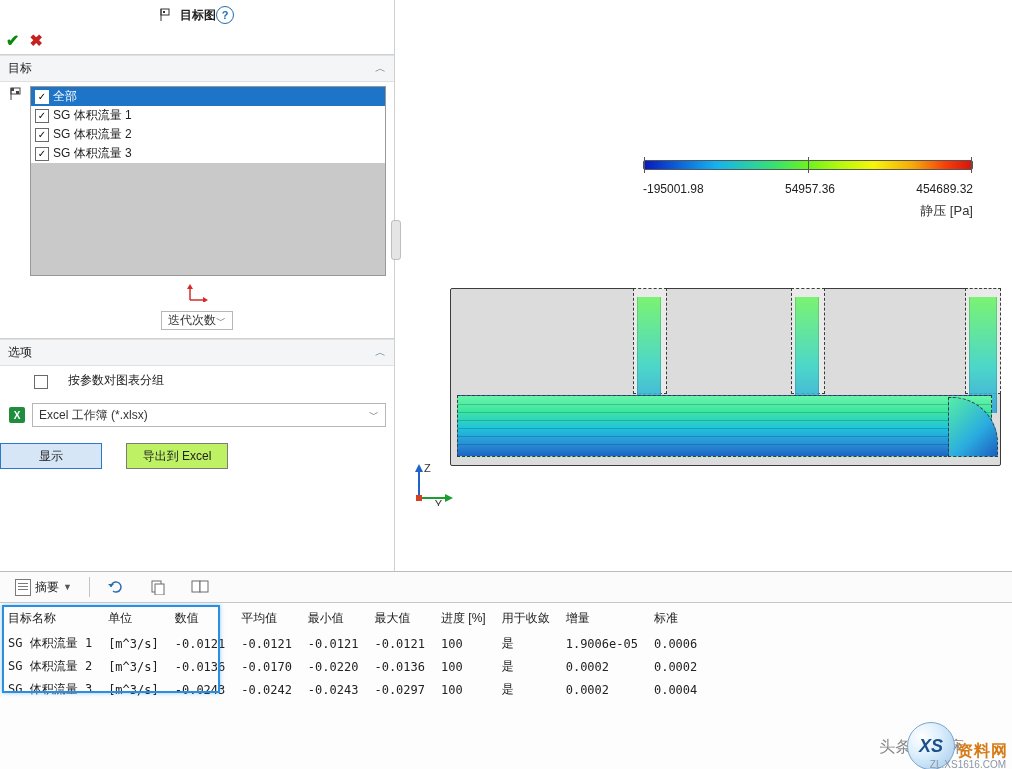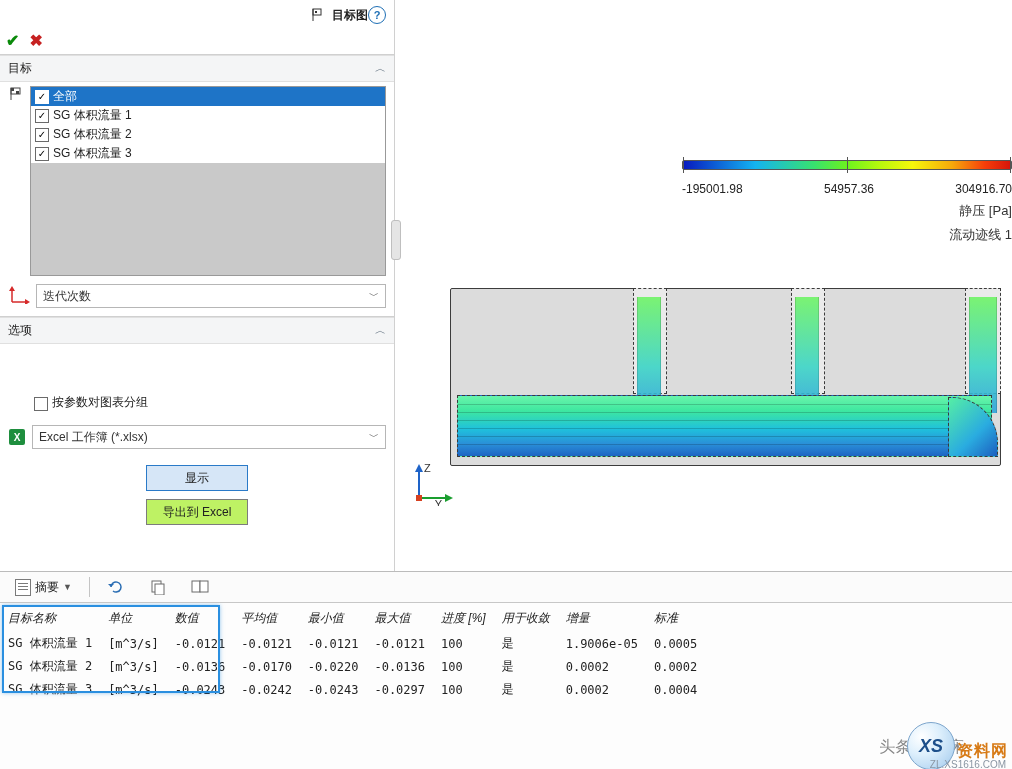--- a/index.html
+++ b/index.html
@@ -22,21 +22,21 @@
 width:394px;
 border-right:1px solid #d0d0d0;
 display:flex;
 flex-direction:column;
 background:#fff;
 }
 .panel-title-row{
 display:flex;
 height:24px;
 align-items:center;
-justify-content:flex-end;
+justify-content:center;
 padding:3px 8px 0 8px;
 }
 .panel-title-row .left{display:flex;align-items:center;gap:6px;}
 .flag-icon{width:14px;height:14px;display:inline-block;position:relative;}
 .flag-icon svg{display:block;}
 .help-icon{width:16px;height:16px;border:1px solid #1e6fb5;border-radius:50%;color:#1e6fb5;font-weight:bold;display:flex;align-items:center;justify-content:center;font-size:11px;cursor:pointer;}
 .action-row{display:flex;gap:10px;padding:4px 6px 4px 6px;border-bottom:1px solid #d0d0d0;}
 .check-icon{color:#0a8a0a;font-size:16px;font-weight:bold;cursor:pointer;}
 .x-icon{color:#c62121;font-size:16px;font-weight:bold;cursor:pointer;}
 .section-head{
@@ -55,46 +55,46 @@
 .goal-list-inner{
 position:absolute;top:0;left:0;right:0;background:#fff;
 }
 .goal-item{
 display:flex;align-items:center;gap:4px;
 padding:1px 4px;font-size:12px;
 }
 .goal-item.sel{background:#1e74c7;color:#fff;}
 .cb{width:12px;height:12px;border:1px solid #6a6a6a;background:#fff;display:inline-flex;align-items:center;justify-content:center;font-size:10px;color:#000;}
 .sel .cb{border-color:#fff;color:#000;}
-.axis-row{display:flex;align-items:center;gap:6px;padding:4px 8px 8px 8px;border-bottom:1px solid #d0d0d0;}
+.axis-row{display:flex;align-items:center;gap:6px;padding:4px 8px 8px 8px;border-bottom:1px solid #d0d0d0;flex-direction:column;}
 .axis-icon{display:inline-block;}
 .select{
 flex:1;height:22px;border:1px solid #b6b6b6;background:#fff;
 display:flex;align-items:center;justify-content:space-between;
 padding:0 6px;color:#333;
 }
 .select .arrow{color:#555;font-size:10px;}
 .options-body{padding:6px 8px 8px 34px;}
-.opt-row{display:flex;align-items:flex-end;gap:4px;margin-top:44px;}
+.opt-row{display:flex;align-items:flex-end;gap:20px;}
 .export-body{display:flex;gap:6px;padding:6px 8px 10px 8px;align-items:center;}
 .xls-icon{width:18px;height:18px;display:flex;align-items:center;justify-content:center;}
 .btn{
 border:1px solid #7c7c7c;background:#bef264;height:24px;width:100px;
 display:flex;align-items:center;justify-content:center;cursor:pointer;
 }
 .btn.hi{background:#d6e6f7;border-color:#2a7ac8;}
-.btn-col{display:flex;flex-direction:column;gap:8px;align-items:center;padding:6px 0 8px 0;}
+.btn-col{display:flex;flex-direction:row;gap:24px;align-items:center;padding:6px 0 8px 0;}
 .canvas{
 flex:1;position:relative;background:#fff;
 }
 .splitter{
 position:absolute;left:-4px;top:220px;width:8px;height:38px;background:#e5e5e5;border:1px solid #bfbfbf;border-radius:3px;
 }
 .legend{
-position:absolute;top:160px;left:248px;width:330px;margin-left:39px;
+position:absolute;top:160px;left:248px;width:330px;
 }
 .grad-bar{
 height:8px;border:1px solid #555;border-radius:2px;
 background:linear-gradient(90deg,#0719bf 0%,#14b3f1 22%,#38e26e 40%,#6cf21e 50%,#b7f80d 60%,#f6f60a 70%,#f6a90a 82%,#f63e0a 92%,#d6140b 100%);
 position:relative;
 }
 .grad-bar:before,.grad-bar:after{content:"";position:absolute;top:-4px;width:1px;height:16px;background:#555;}
 .grad-bar:before{left:0;}
 .grad-bar:after{right:0;}
 .grad-mid{position:absolute;top:-4px;left:50%;width:1px;height:16px;background:#555;}
@@ -131,21 +131,21 @@
 display:flex;align-items:center;gap:10px;padding:0 8px;
 }
 .tbtn{display:flex;align-items:center;gap:4px;padding:2px 6px;border:1px solid transparent;cursor:pointer;}
 .doc-icon{width:14px;height:15px;background:#fff;border:1px solid #7a7a7a;position:relative;}
 .doc-icon:before{content:"";position:absolute;top:3px;left:2px;right:2px;height:1px;background:#7a7a7a;box-shadow:0 3px 0 #7a7a7a,0 6px 0 #7a7a7a;}
 .svgbtn{width:18px;height:18px;display:flex;align-items:center;justify-content:center;}
 .vsep{width:1px;height:20px;background:#c4c4c4;}
 .table-wrap{flex:1;overflow:auto;padding:4px 2px;position:relative;}
 table.result{border-collapse:collapse;width:auto;}
 table.result th{
-text-align:left;font-weight:normal;padding:3px 10px 5px 6px;white-space:nowrap;color:#222;font-style:italic;
+text-align:left;font-weight:normal;padding:3px 10px 5px 6px;white-space:nowrap;color:#222;
 }
 table.result td{
 padding:3px 10px 3px 6px;white-space:nowrap;font-family:Consolas,monospace;font-size:12px;
 }
 .hl-box{position:absolute;border:2.5px solid #2a8fe0;box-shadow:0 0 4px rgba(42,143,224,.5);pointer-events:none;}
 .watermark{
 position:absolute;right:48px;bottom:12px;font-size:16px;color:#888;font-family:Arial;
 }
 .brand{
 position:absolute;right:0;bottom:0;
@@ -271,24 +271,23 @@
  <div class="canvas">
   <div class="splitter"></div>
 
   <div class="legend">
    <div class="grad-bar">
           <span class="grad-mid"></span>
         </div>
    <div class="ticks">
      <span>-195001.98</span>
      <span>54957.36</span>
-     <span>304916.70</span>
+     <span>454689.32</span>
    </div>
    <div class="lg-lbl">静压 [Pa]</div>
-   <div class="lg-lbl">流动迹线 1</div>
   </div>
 
   <div class="model">
    <div class="pipe v p1"></div>
    <div class="pipe v p2"></div>
    <div class="pipe v p3"></div>
    <div class="streamv s1"></div>
    <div class="streamv s2"></div>
    <div class="streamv s3"></div>
    <div class="inner">
@@ -363,21 +362,21 @@
           <tr>
             <td>SG 体积流量 1</td>
             <td>[m^3/s]</td>
             <td>-0.0121</td>
             <td>-0.0121</td>
             <td>-0.0121</td>
             <td>-0.0121</td>
             <td>100</td>
             <td>是</td>
             <td>1.9006e-05</td>
-            <td>0.0005</td>
+            <td>0.0006</td>
           </tr>
           <tr>
             <td>SG 体积流量 2</td>
             <td>[m^3/s]</td>
             <td>-0.0136</td>
             <td>-0.0170</td>
             <td>-0.0220</td>
             <td>-0.0136</td>
             <td>100</td>
             <td>是</td>

